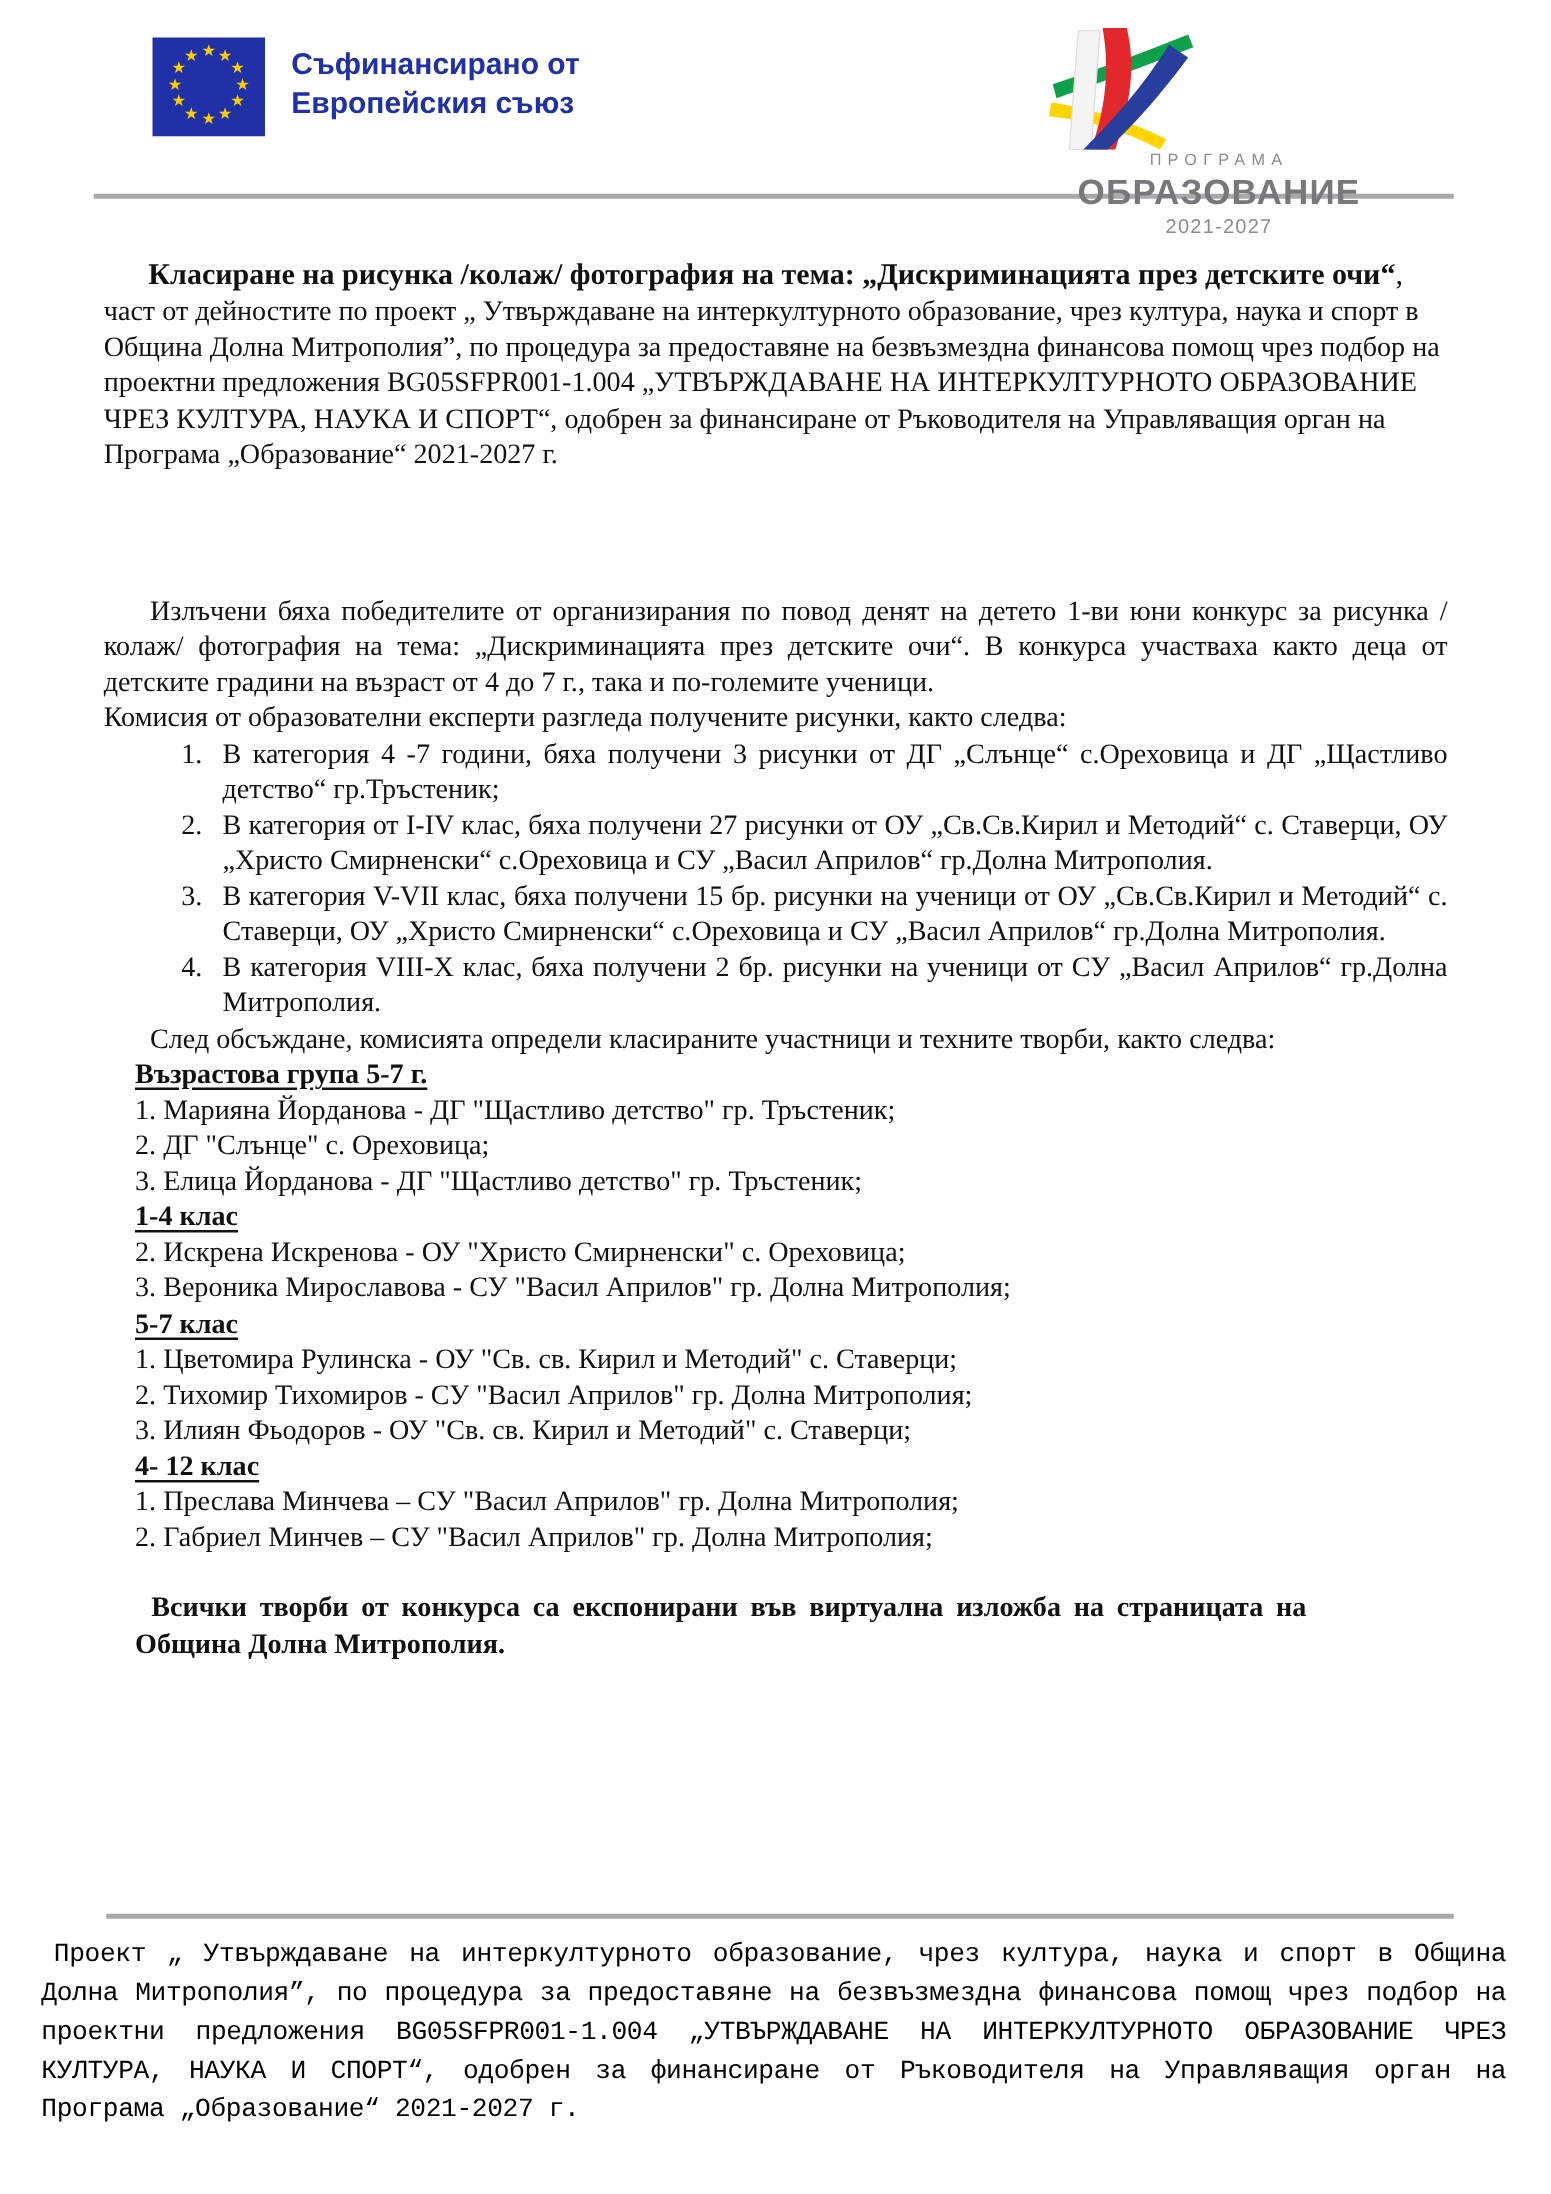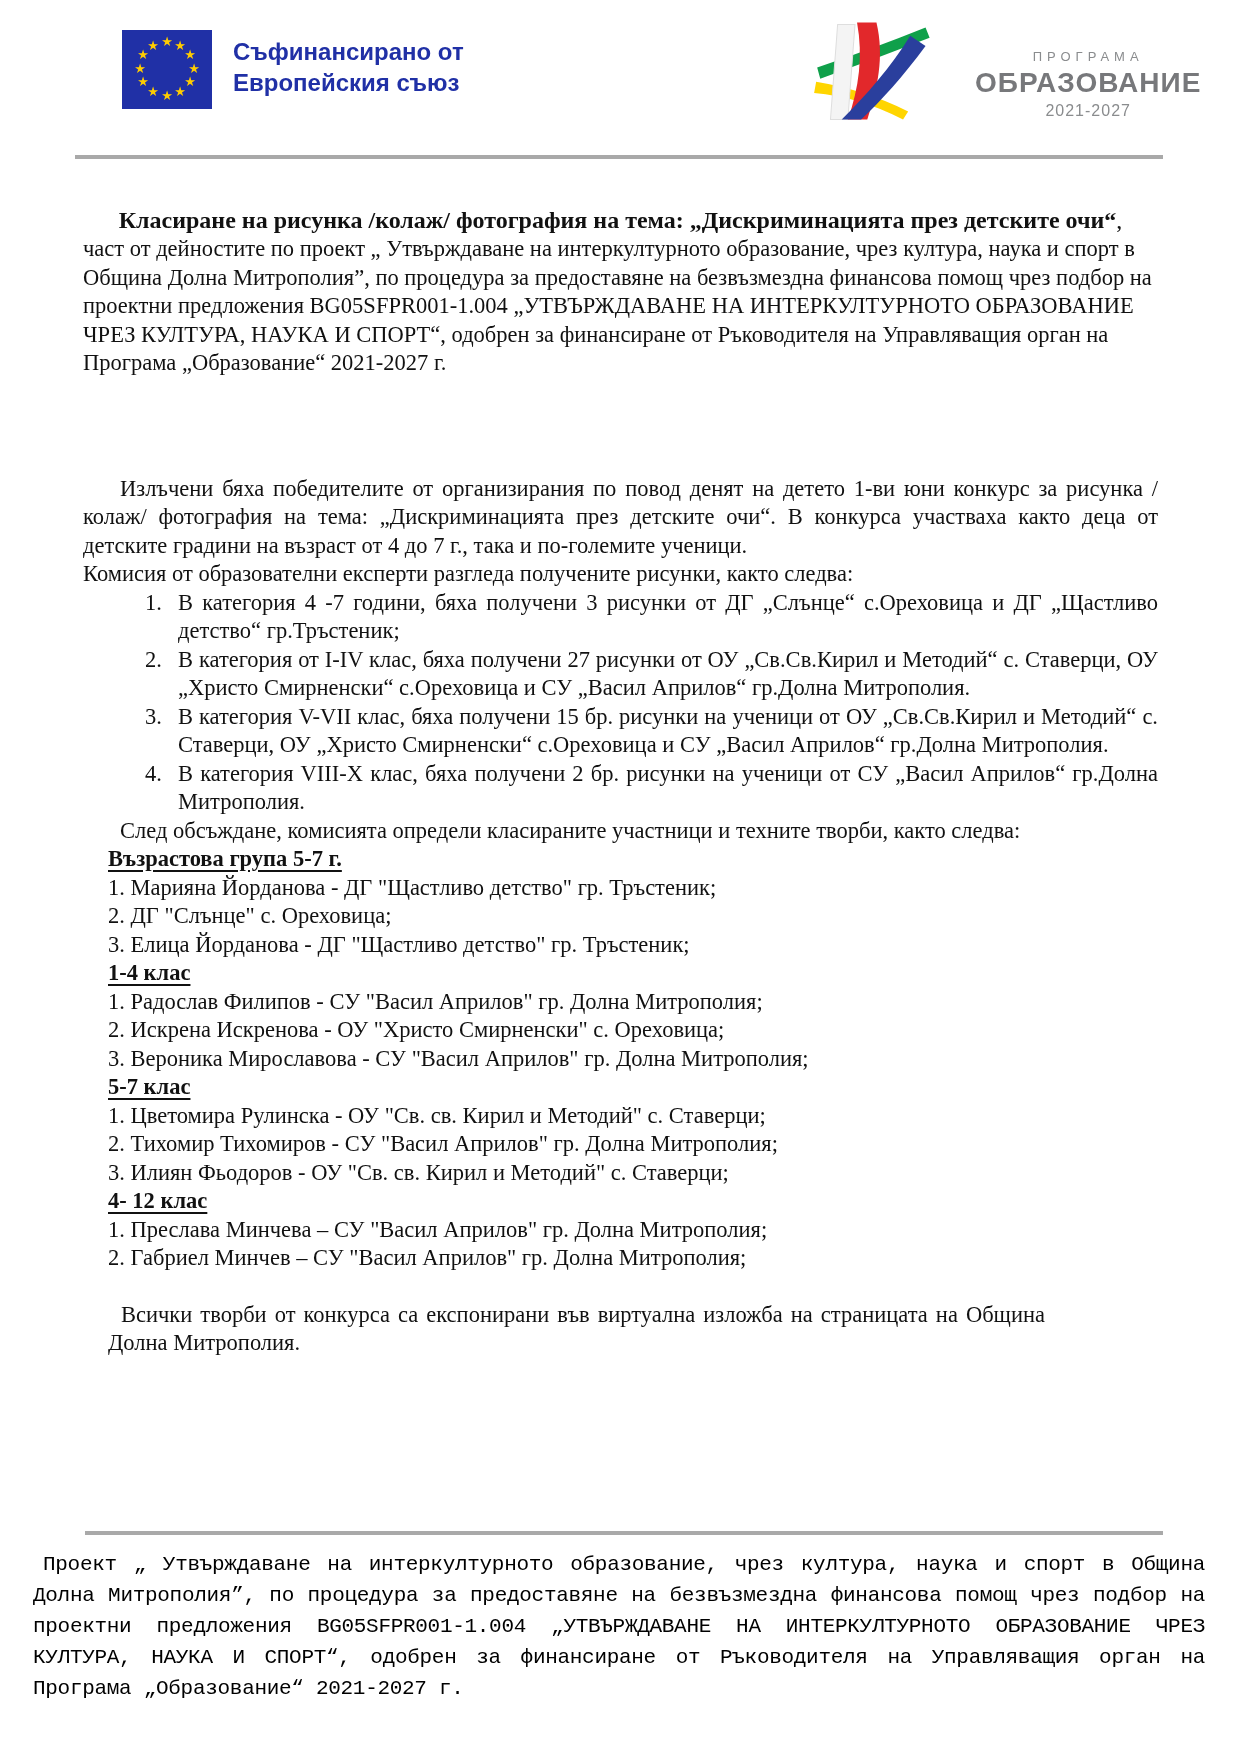--- a/index.html
+++ b/index.html
@@ -7,21 +7,21 @@
         font-family:"Liberation Serif","DejaVu Serif",serif;color:#111;}
 
   
   .header{position:relative;height:155px;}
   .eu-logo{position:absolute;left:122px;top:30px;display:flex;}
   .eu-flag{position:relative;width:90px;height:79px;background:#2030A6;flex:0 0 auto;}
   .star{position:absolute;color:#FFCC00;font-size:13px;line-height:12px;width:12px;height:12px;
         text-align:center;font-family:"DejaVu Sans",sans-serif;}
   .eu-text{margin-left:21px;padding-top:6px;font-family:"Liberation Sans","DejaVu Sans",sans-serif;
            font-weight:bold;color:#2030A6;font-size:24px;line-height:31px;white-space:nowrap;}
-  .program-logo{position:absolute;left:809px;top:22px;display:flex;align-items:flex-end;}
+  .program-logo{position:absolute;left:834px;top:22px;display:flex;align-items:flex-start;flex-direction:column;}
   .ribbons{width:138px;height:98px;}
   .program-text{margin-left:28px;text-align:center;font-family:"Liberation Sans","DejaVu Sans",sans-serif;color:#8A8C8E;}
   .program-label{font-size:13px;letter-spacing:5px;white-space:nowrap;}
   .program-name{font-size:28px;font-weight:bold;letter-spacing:1px;color:#77787B;margin-top:3px;white-space:nowrap;}
   .program-years{font-size:16px;letter-spacing:1px;margin-top:3px;}
   .rule{height:4px;background:#A9A9A9;}
   .rule-top{margin:0 78px 0 75px;}
 
   
   main{margin:0 83px;font-size:22.5px;line-height:28.5px;}
@@ -29,21 +29,21 @@
   .title .suffix{font-weight:normal;}
   .subtitle{margin:0;text-align:left;font-size:22.5px;line-height:28.5px;}
   .para{margin:0;text-align:justify;}
   .p1{margin-top:97px;text-indent:37px;}
   .p3{text-indent:37px;}
   .cat-item{position:relative;margin:0;padding-left:95px;text-align:justify;}
   .cat-num{position:absolute;left:62px;top:0;}
   .group-heading{margin:0 0 0 25px;font-size:22.5px;line-height:28.5px;font-weight:bold;
                  text-decoration:underline;text-decoration-thickness:2px;text-underline-offset:4px;}
   .entry{margin:0 0 0 25px;}
-  .closing{margin:28px 113px 16px 25px;text-indent:13px;text-align:justify;}
+  .closing{margin:28px 113px 16px 25px;text-indent:13px;text-align:justify;font-weight:bold;}
 
   
   footer{position:absolute;left:0;right:0;top:1531px;}
   .rule-bottom{margin:0 78px 0 85px;}
   .footer-text{margin:14px 36px 0 33px;font-family:Liberation Mono, monospace;
                font-size:21px;line-height:31px;letter-spacing:-0.3px;color:#000;
                text-align:justify;text-indent:10px;}
 </style>
 </head>
 <body>
@@ -115,21 +115,20 @@
     </div>
 
     <p class="para p3">След обсъждане, комисията определи класираните участници и техните творби, както следва:</p>
 
     <h2 class="group-heading">Възрастова група 5-7 г.</h2>
     <p class="para entry">1. Марияна Йорданова - ДГ "Щастливо детство" гр. Тръстеник;</p>
     <p class="para entry">2. ДГ "Слънце" с. Ореховица;</p>
     <p class="para entry">3. Елица Йорданова -  ДГ "Щастливо детство" гр. Тръстеник;</p>
 
     <h2 class="group-heading">1-4 клас</h2>
-    <p class="para entry">1. Радослав Филипов - СУ "Васил Априлов" гр. Долна Митрополия;</p>
     <p class="para entry">2. Искрена Искренова - ОУ "Христо Смирненски" с. Ореховица;</p>
     <p class="para entry">3. Вероника Мирославова -  СУ "Васил Априлов" гр. Долна Митрополия;</p>
 
     <h2 class="group-heading">5-7 клас</h2>
     <p class="para entry">1. Цветомира Рулинска - ОУ "Св. св. Кирил и Методий" с. Ставерци;</p>
     <p class="para entry">2. Тихомир Тихомиров -  СУ "Васил Априлов" гр. Долна Митрополия;</p>
     <p class="para entry">3. Илиян Фьодоров -  ОУ "Св. св. Кирил и Методий" с. Ставерци;</p>
 
     <h2 class="group-heading">4- 12 клас</h2>
     <p class="para entry">1.  Преслава Минчева –  СУ "Васил Априлов" гр. Долна Митрополия;</p>

